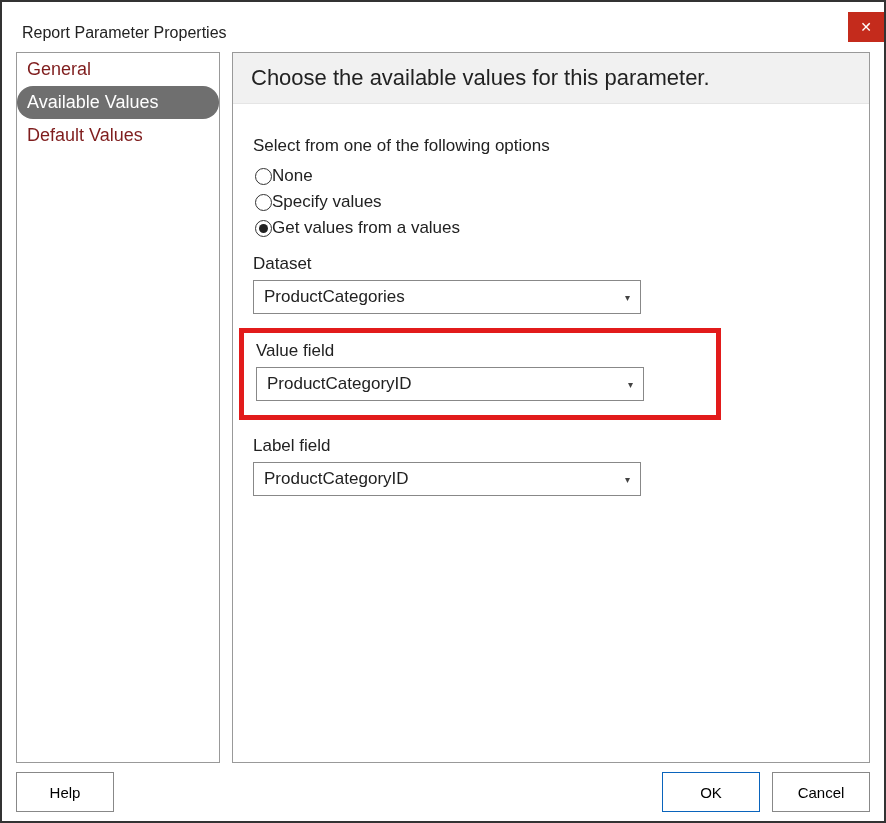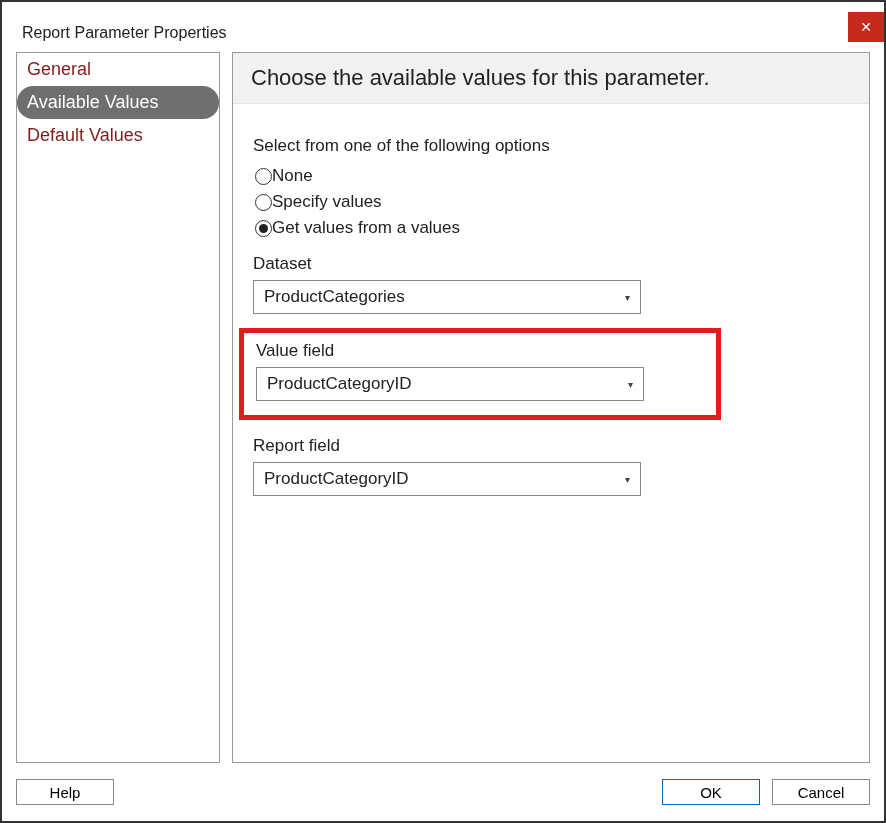--- a/index.html
+++ b/index.html
@@ -137,21 +137,21 @@
   }
   .highlight-box .field-label { margin-top: 0; }
   .footer {
     height: 58px;
     display: flex;
     align-items: center;
     padding: 0 14px;
     gap: 12px;
   }
   .btn {
-    height: 26px;
+    height: 40px;
     min-width: 98px;
     border: 1px solid #888;
     background: #fff;
     font-size: 15px;
     display: flex;
     align-items: center;
     justify-content: center;
     cursor: pointer;
     padding: 0 14px;
   }
@@ -217,21 +217,21 @@
 
         <div class="highlight-box">
           <div class="field-label">Value field</div>
           <div class="select-box">
             <span>ProductCategoryID</span>
             <span class="chev">▾</span>
           </div>
         </div>
 
         <div class="field-block">
-          <div class="field-label">Report field</div>
+          <div class="field-label">Label field</div>
           <div class="select-box">
             <span>ProductCategoryID</span>
             <span class="chev">▾</span>
           </div>
         </div>
 
       </div>
     </div>
 
   </div>

